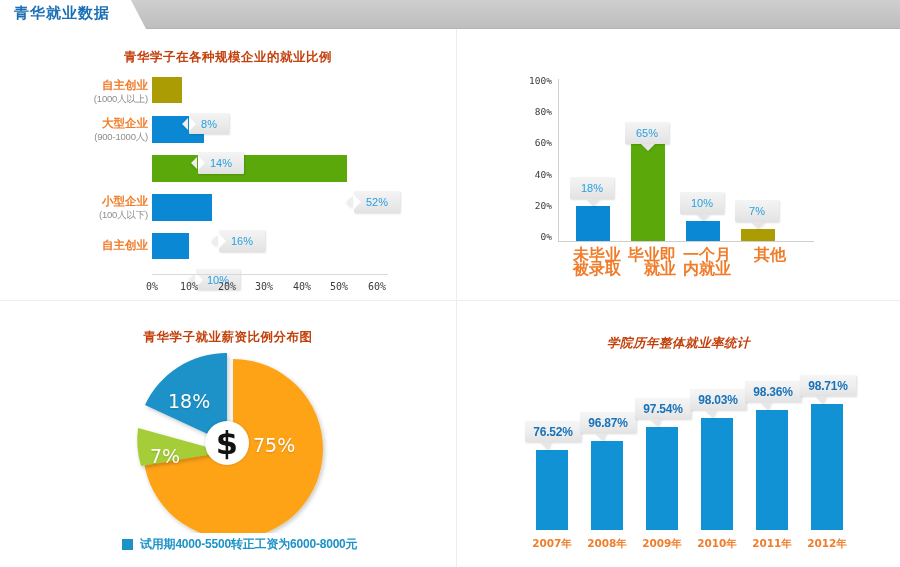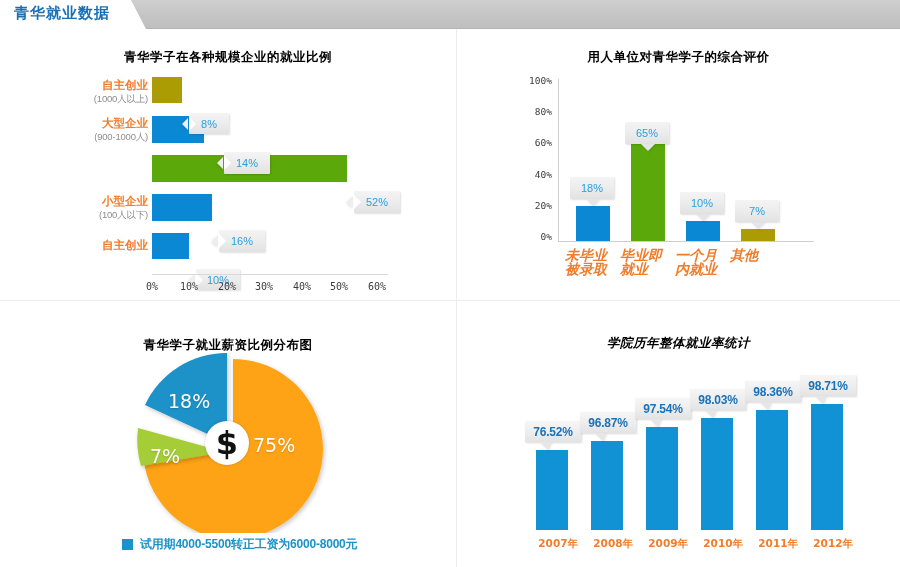--- a/index.html
+++ b/index.html
@@ -36,21 +36,21 @@
   .vline { position: absolute; left: 456px; top: 0; width: 1px; height: 538px; background: #ededed; }
   .hline { position: absolute; left: 0; top: 271px; width: 900px; height: 1px; background: #ededed; }
   .quad { position: absolute; }
   .q1 { left: 0;   top: 0;   width: 456px; height: 271px; }
   .q2 { left: 457px; top: 0; width: 443px; height: 271px; }
   .q3 { left: 0;   top: 272px; width: 456px; height: 266px; }
   .q4 { left: 457px; top: 272px; width: 443px; height: 266px; }
 
   .chart-title {
     position: absolute; width: 100%; text-align: center;
-    font-size: 12.5px; font-weight: bold; color: #000000;
+    font-size: 12.5px; font-weight: bold; color: #c2410c;
     letter-spacing: .5px;
   }
   
   .bubble {
     position: absolute;
     background: linear-gradient(to bottom, #f4f4f4 0%, #ebebeb 55%, #e2e2e2 100%);
     color: #2a9fe0; font-size: 11px;
     display: flex; align-items: center; justify-content: center;
     box-shadow: 1px 1px 2px rgba(0,0,0,.13);
     border-radius: 1px;
@@ -88,27 +88,27 @@
     position: absolute; font-size: 10px; color: #3c3c3c; text-align: center;
     width: 36px; font-family: "DejaVu Sans Mono", monospace;
   }
   
   .ytick {
     position: absolute; font-size: 9.5px; color: #3c3c3c; text-align: right;
     width: 42px; font-family: "DejaVu Sans Mono", monospace;
   }
   .vbar { position: absolute; }
   .vcat {
-    position: absolute; text-align: left;
-    color: #f07c2a; font-size: 14px; font-weight: bold; line-height: 14px; font-style: italic;
+    position: absolute; text-align: right;
+    color: #f07c2a; font-size: 16px; font-weight: bold; line-height: 14px;
   }
   .axis-v { position: absolute; width: 1px; background: #cfcfcf; }
   .axis-h { position: absolute; height: 1px; background: #cfcfcf; }
   .y4cat {
-    position: absolute; text-align: right;
+    position: absolute; text-align: center;
     color: #ef7d2c; font-size: 10.5px; font-weight: bold;
     font-family: "DejaVu Sans", sans-serif;
   }
   .bubble4 {
     position: absolute;
     background: linear-gradient(to bottom, #f6f6f6 0%, #ececec 60%, #e3e3e3 100%);
     color: #1a72b8; font-size: 12px; font-weight: bold;
     display: flex; align-items: center; justify-content: center;
     box-shadow: 1px 1px 2px rgba(0,0,0,.15);
     white-space: nowrap; letter-spacing: -.2px;
@@ -170,37 +170,36 @@
       <span>自主创业</span>
     </div>
 
     <div class="hbar" style="left:152px; top:48px; width:30px;  height:26px; background:#ab9c04;"></div>
     <div class="hbar" style="left:152px; top:87px; width:52px;  height:27px; background:#0b88d3;"></div>
     <div class="hbar" style="left:152px; top:126px; width:195px; height:27px; background:#5aa80a;"></div>
     <div class="hbar" style="left:152px; top:165px; width:60px;  height:27px; background:#0b88d3;"></div>
     <div class="hbar" style="left:152px; top:204px; width:37px;  height:26px; background:#0b88d3;"></div>
 
     <div class="bubble left-tail" style="left:189px; top:84px;  width:40px; height:21px;">8%</div>
-    <div class="bubble left-tail" style="left:224px; top:123px; width:46px; height:22px;">14%</div>
+    <div class="bubble left-tail" style="left:198px; top:123px; width:46px; height:22px;">14%</div>
     <div class="bubble left-tail" style="left:354px; top:162px; width:46px; height:22px;">52%</div>
     <div class="bubble left-tail" style="left:219px; top:201px; width:46px; height:22px;">16%</div>
     <div class="bubble left-tail" style="left:196px; top:240px; width:44px; height:21px;">10%</div>
 
     <div class="h-axis-line" style="left:152px; top:245px; width:236px; height:1px;"></div>
     <div class="xtick" style="left:134px; top:252px;">0%</div>
     <div class="xtick" style="left:171px; top:252px;">10%</div>
     <div class="xtick" style="left:209px; top:252px;">20%</div>
     <div class="xtick" style="left:246px; top:252px;">30%</div>
     <div class="xtick" style="left:284px; top:252px;">40%</div>
     <div class="xtick" style="left:321px; top:252px;">50%</div>
     <div class="xtick" style="left:359px; top:252px;">60%</div>
   </div>
 
   <div class="quad q2">
-    <div class="chart-title" style="top:20px;">用人单位对青华学子的综合评价</div>
 
     <div class="ytick" style="left:53px; top:46px;">100%</div>
     <div class="ytick" style="left:53px; top:77px;">80%</div>
     <div class="ytick" style="left:53px; top:108px;">60%</div>
     <div class="ytick" style="left:53px; top:140px;">40%</div>
     <div class="ytick" style="left:53px; top:171px;">20%</div>
     <div class="ytick" style="left:53px; top:202px;">0%</div>
 
     <div class="axis-v" style="left:101px; top:50px; height:162px;"></div>
     <div class="axis-h" style="left:101px; top:212px; width:256px;"></div>
@@ -226,21 +225,21 @@
     <div class="vcat" style="left:218px; top:219px; width:56px;">
       <span>一个月</span><br>
       <span>内就业</span>
     </div>
     <div class="vcat" style="left:273px; top:219px; width:56px;">
       <span>其他</span>
     </div>
   </div>
 
   <div class="quad q3">
-    <div class="chart-title" style="top:36px;">青华学子就业薪资比例分布图</div>
+    <div class="chart-title" style="top:28px;">青华学子就业薪资比例分布图</div>
 
     <svg class="pie-wrap" style="left:126px; top:52px;" width="215" height="180" viewBox="0 0 215 180">
       <defs>
         <filter id="sh" x="-25%" y="-25%" width="160%" height="160%">
           <feDropShadow dx="1.5" dy="2" stdDeviation="2" flood-color="#000" flood-opacity="0.22"></feDropShadow>
         </filter>
       </defs>
 
       <path d="M 107 96 L 107 6 A 90 90 0 1 1 17 96 Z" fill="#ffa319" filter="url(#sh)"></path>
 

